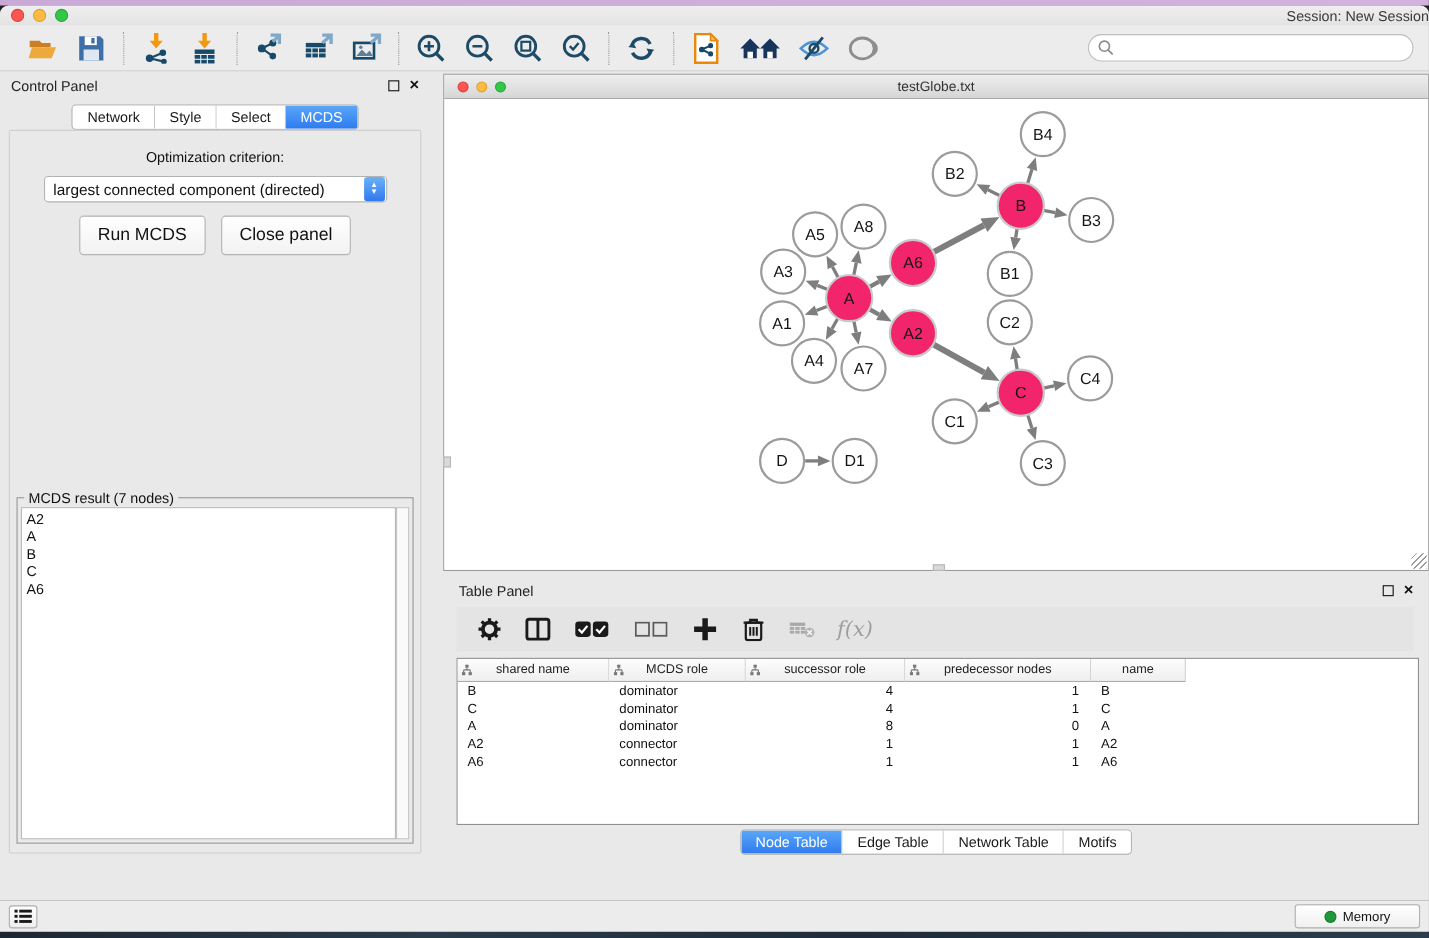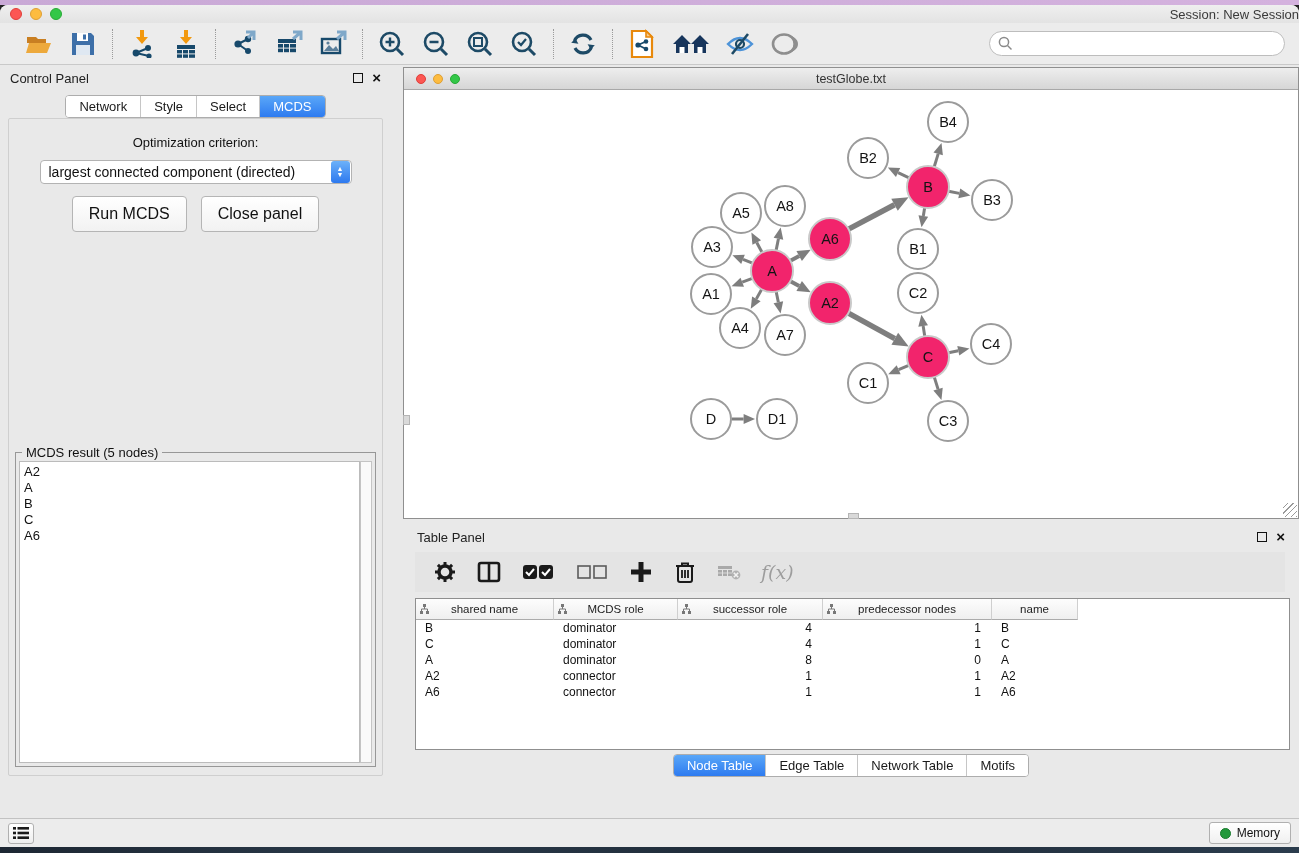--- a/index.html
+++ b/index.html
@@ -110,21 +110,21 @@
   .td.l { padding-left:9px; text-align:left; }
   .td.r { padding-right:11px; text-align:right; }
   .tp-tabs { position:absolute; bottom:41px; left:0; right:0; text-align:center; }
 
   
   .statusbar { height:29px; background:#ececec; border-top:1px solid #c2c2c2;
     display:flex; align-items:center; padding:0 8px; flex:0 0 auto;}
   .list-btn { width:26px; height:21px; background:linear-gradient(#fff,#eee); border:1px solid #b0b0b0;
     border-radius:3px; display:flex; align-items:center; justify-content:center; }
   .mem-btn { margin-left:auto; height:22px; background:linear-gradient(#fff,#f0f0f0); border:1px solid #b0b0b0;
-    border-radius:3px; display:flex; align-items:center; gap:6px; padding:0 10px; font-size:12px; color:#111;}
+    border-radius:3px; display:flex; align-items:center; gap:6px; padding:0 26px; font-size:12px; color:#111;}
   .mem-dot { width:11px; height:11px; border-radius:50%; background:#22983b; border:1px solid #187a2c; }
 </style>
 </head>
 <body>
 
 <div class="wall-top"></div>
 
 <div class="app">
 
   <div class="titlebar">
@@ -319,21 +319,21 @@
             <span class="stepper">
                 <span>▲</span>
                 <span>▼</span>
               </span>
           </div>
           <div class="cp-buttons">
             <button class="btn">Run MCDS</button>
             <button class="btn">Close panel</button>
           </div>
           <div class="result-box">
-            <span class="result-legend">MCDS result (5 nodes)</span>
+            <span class="result-legend">MCDS result (7 nodes)</span>
             <div class="result-list" id="result-list">
                 <div>A2</div>
                 <div>A</div>
                 <div>B</div>
                 <div>C</div>
                 <div>A6</div>
               </div>
             <div class="result-scroll"></div>
           </div>
         </div>

